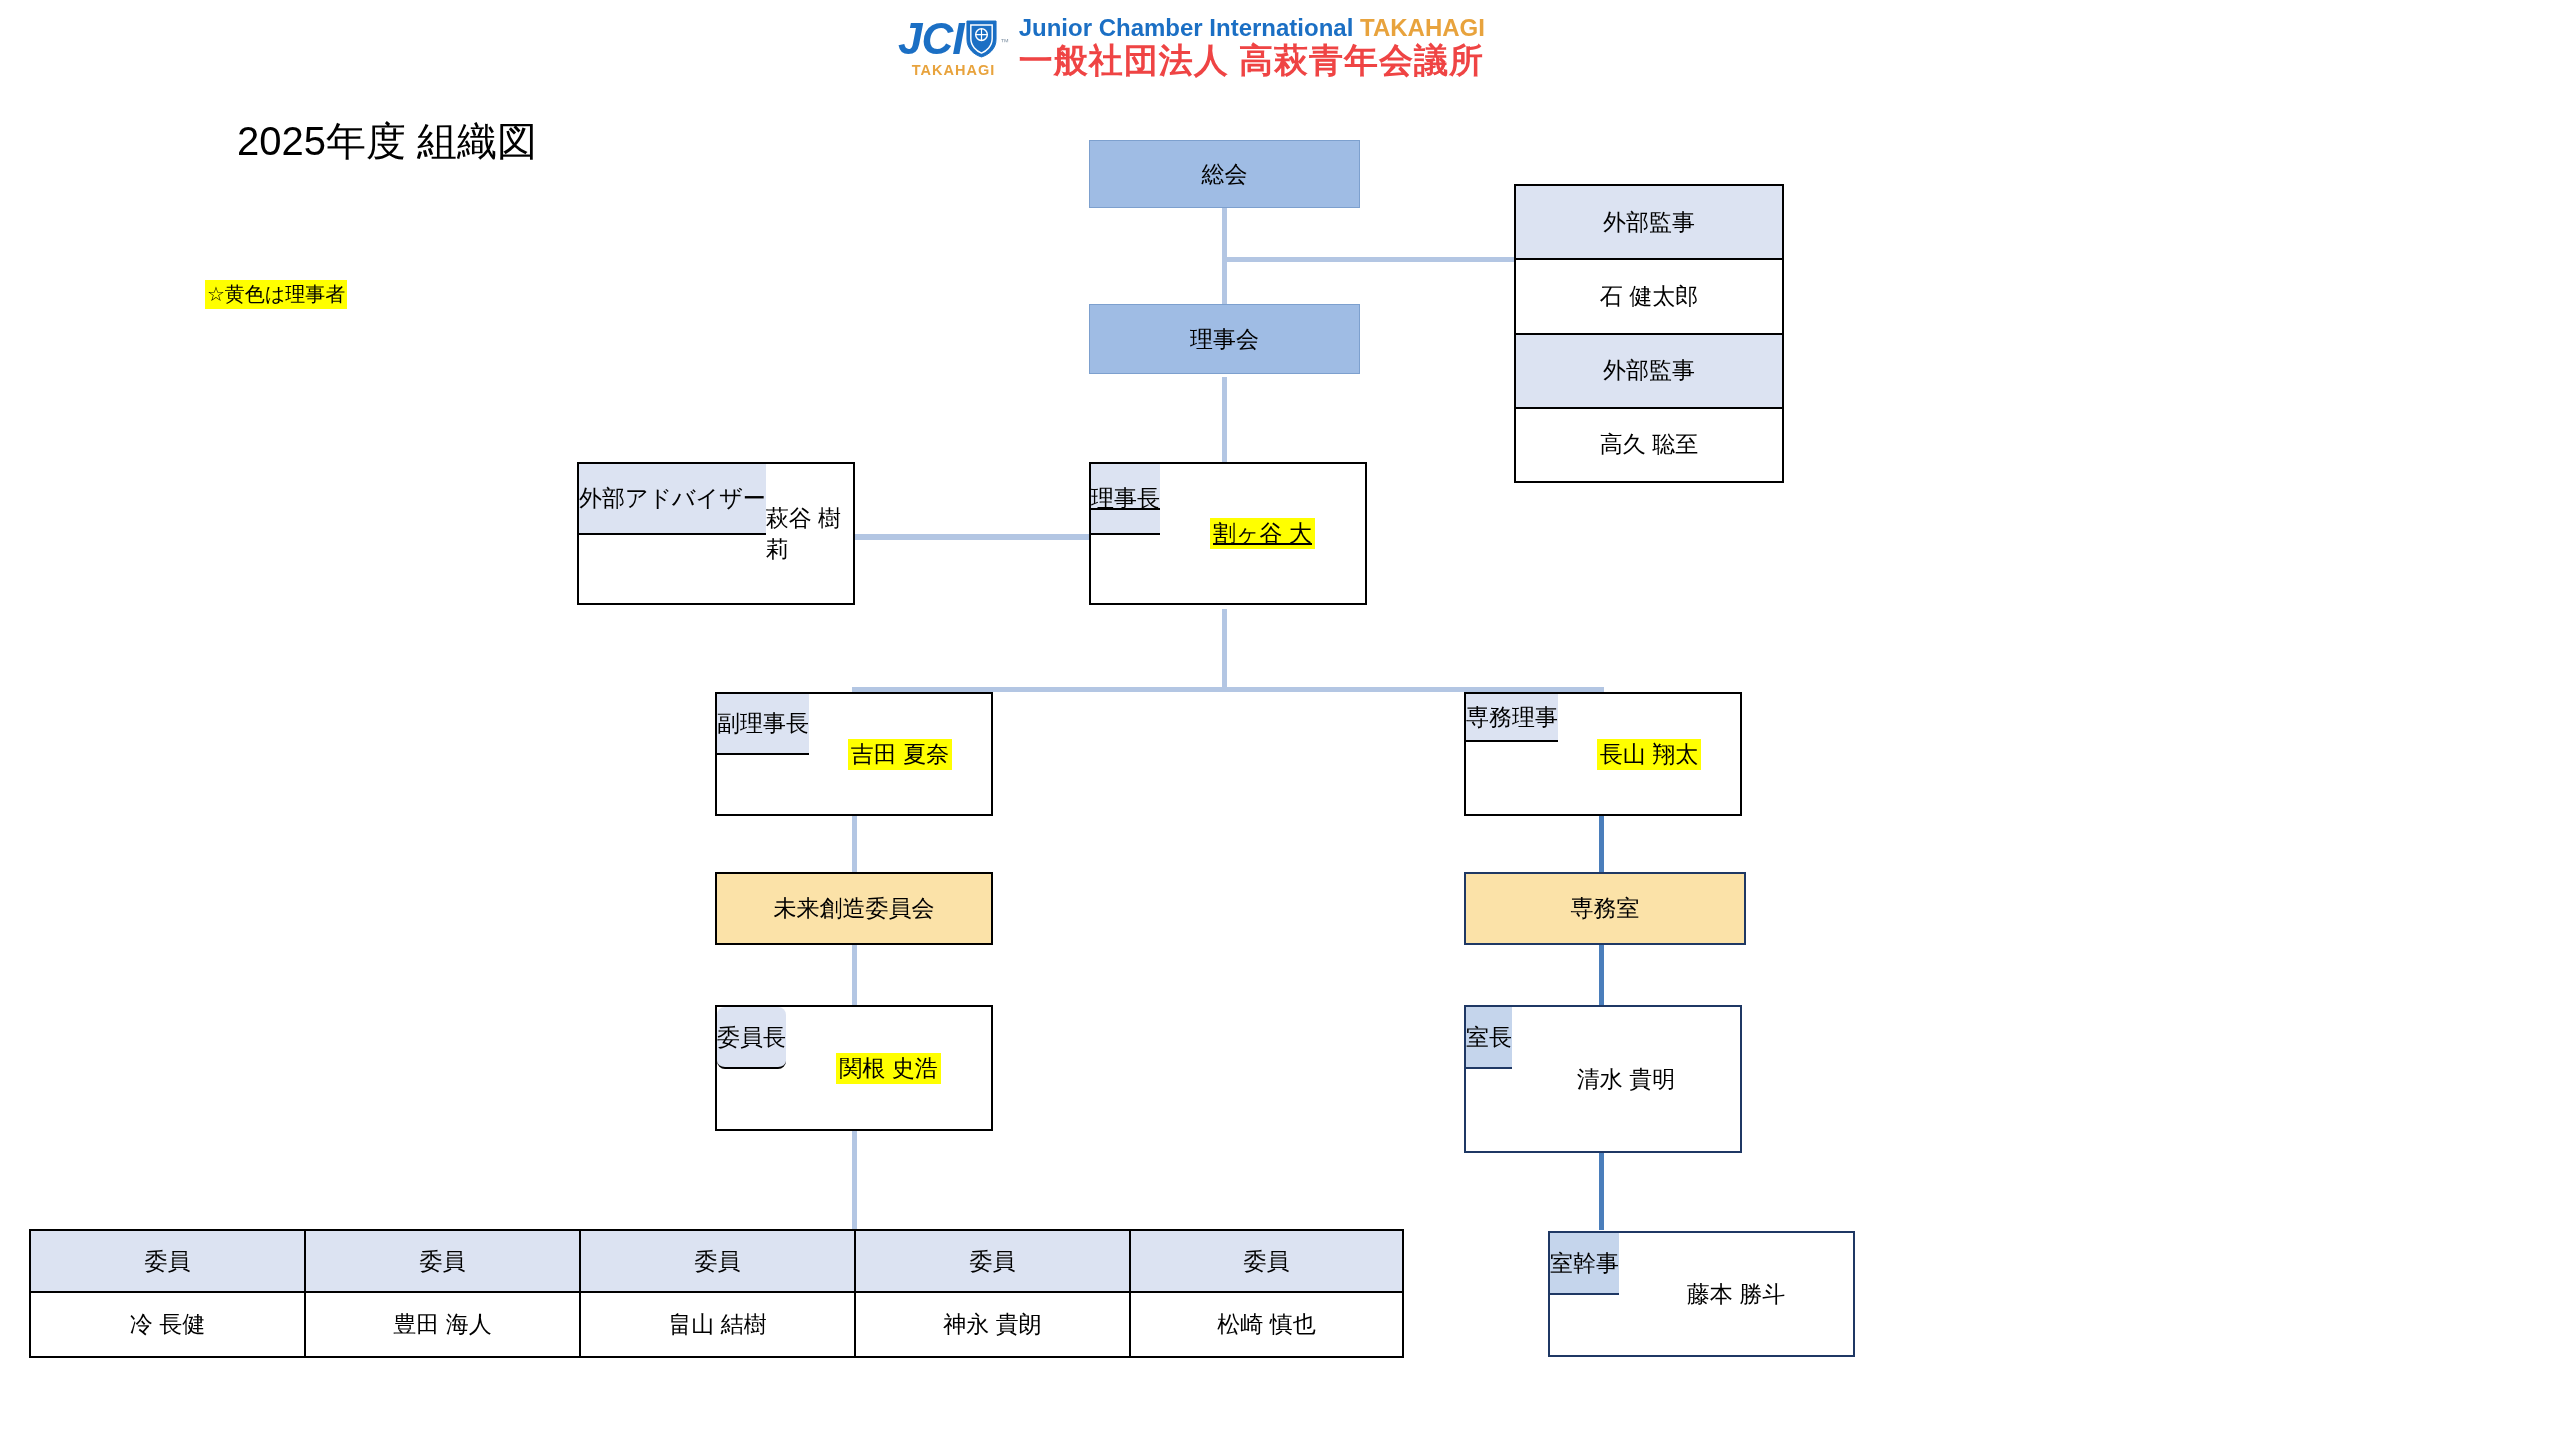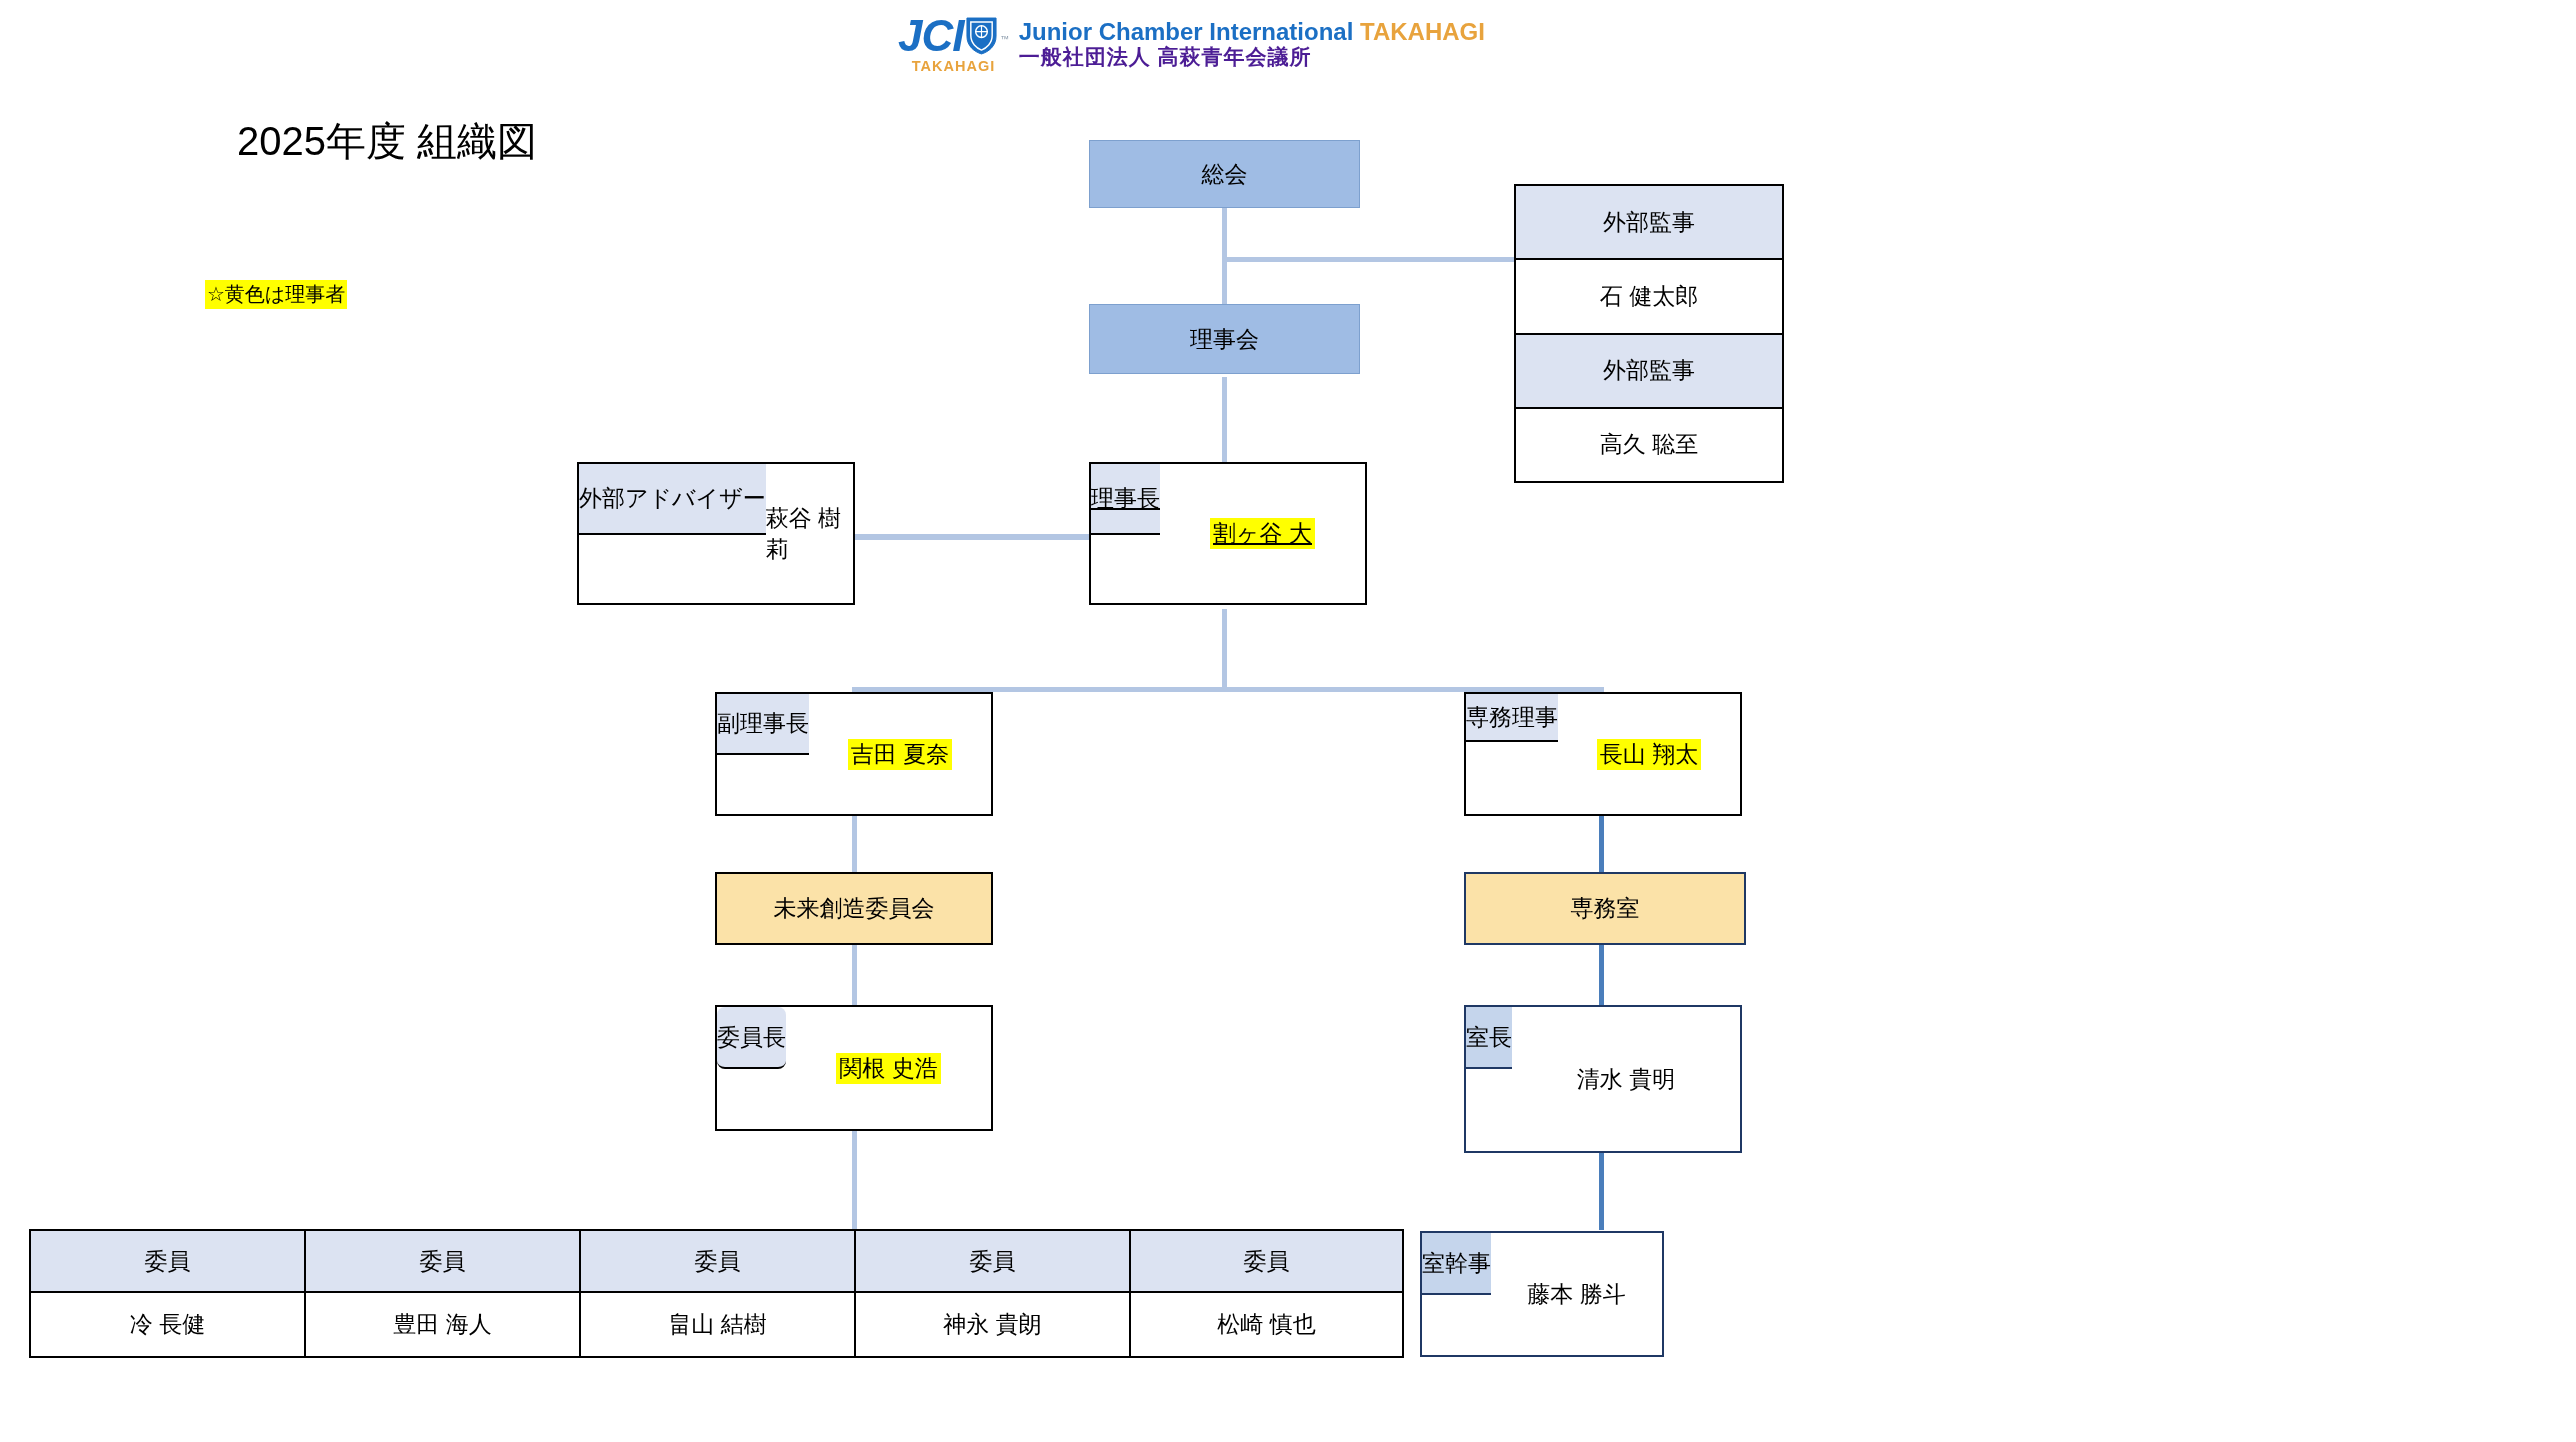--- a/index.html
+++ b/index.html
@@ -75,23 +75,23 @@
   .logo-line1 {
     font-size: 24px;
     font-weight: bold;
     color: #1B6FC4;
     white-space: nowrap;
   }
   .logo-line1 .takahagi {
     color: #E8A33D;
   }
   .logo-line2 {
-    font-size: 21px;
+    font-size: 34px;
     font-weight: bold;
-    color: #4c1d95;
+    color: #ef4444;
     white-space: nowrap;
     letter-spacing: 1px;
   }
 
   
   .chart-title {
     position: absolute;
     left: 237px;
     top: 114px;
     font-size: 40px;
@@ -366,19 +366,19 @@
     <div class="member-cell" style="width:275px;">
       <div class="card-head" style="height:62px;">委員</div>
       <div class="card-body">神永 貴朗</div>
     </div>
     <div class="member-cell" style="width:275px;">
       <div class="card-head" style="height:62px;">委員</div>
       <div class="card-body">松崎 慎也</div>
     </div>
   </div>
 
-  <div class="node card navy" style="left:1420px; top:1231px; width:244px; height:126px;">
+  <div class="node card navy" style="left:1548px; top:1231px; width:307px; height:126px;">
     <div class="card-head" style="height:62px;">室幹事</div>
     <div class="card-body">藤本 勝斗</div>
   </div>
 
 </div>
 
 
 </body></html>

